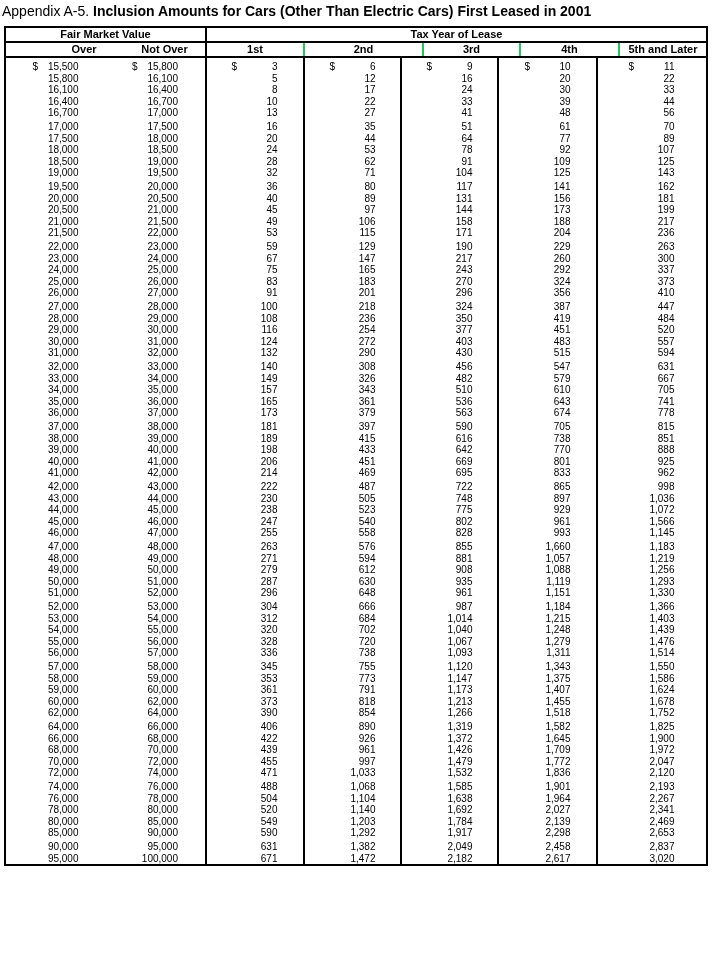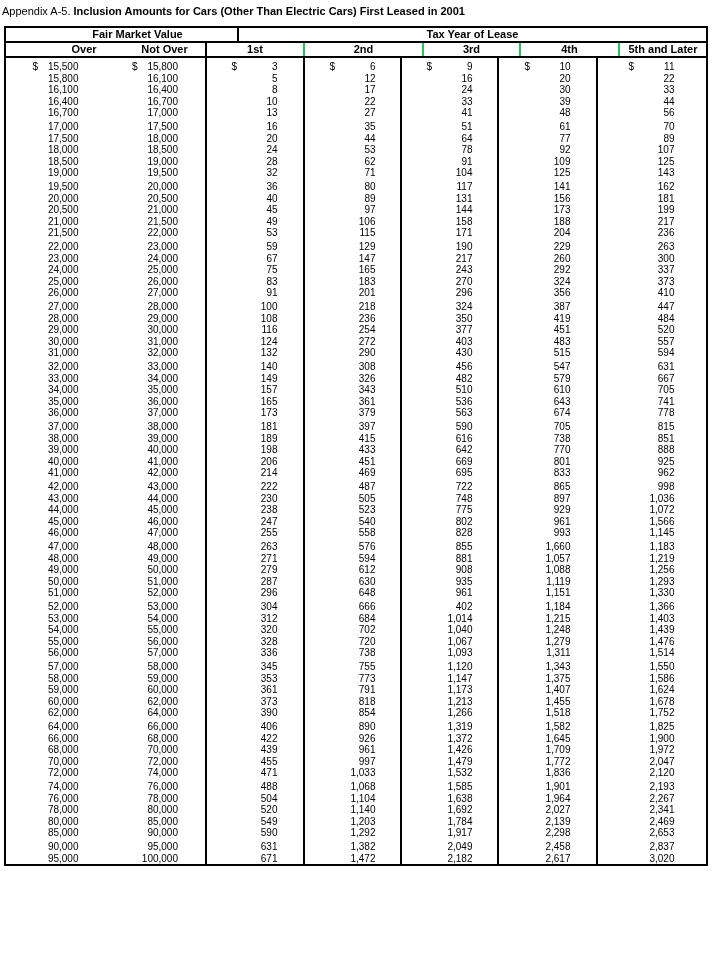--- a/index.html
+++ b/index.html
@@ -1,28 +1,28 @@
 <!DOCTYPE html>
 <html><head>
 <meta charset="utf-8">
 <style>
   html,body{margin:0;padding:0;}
   body{
     width:721px;height:963px;background:#ffffff;color:#000000;
     font-family:"Liberation Sans", sans-serif;position:relative;overflow:hidden;
   }
   .title{
-    position:absolute;left:2px;top:3px;font-size:11px;line-height:17px;white-space:nowrap;
+    position:absolute;left:2px;top:3px;font-size:14px;line-height:17px;white-space:nowrap;
   }
   .title .b{font-weight:bold;}
   .table{
     position:absolute;left:4px;top:26px;width:700px;height:836px;
     border:2px solid #000;box-sizing:content-box;background:#fff;
   }
-  .h1{display:flex;height:13px;border-bottom:2px solid #000;padding-left:32px;}
+  .h1{display:flex;height:13px;border-bottom:2px solid #000;}
   .h1 .h1l{width:199px;border-right:2px solid #000;text-align:center;}
   .h1 .h1r{flex:1;text-align:center;}
   .hdr{font-weight:bold;font-size:11px;line-height:13px;}
   .h2{display:flex;height:13px;border-bottom:2px solid #000;}
   .h2 .fmv{width:199px;border-right:2px solid #000;display:flex;}
   .h2 .fmv span{display:block;text-align:center;}
   .h2 .ov{width:99px;padding-left:38px;}
   .h2 .no{width:100px;}
   .h2 .hc{box-sizing:border-box;border-right:2px solid #22c55e;text-align:center;}
   .h2 .hc1{width:98px;}
@@ -1132,21 +1132,21 @@
           <div class="cell c1">
             <span class="num">53,000</span>
           </div>
           <div class="cell c2">
             <span class="num">304</span>
           </div>
           <div class="cell c3">
             <span class="num">666</span>
           </div>
           <div class="cell c4">
-            <span class="num">402</span>
+            <span class="num">987</span>
           </div>
           <div class="cell c5">
             <span class="num">1,184</span>
           </div>
           <div class="cell c6">
             <span class="num">1,366</span>
           </div>
         </div>
         <div class="row">
           <div class="cell c0">

